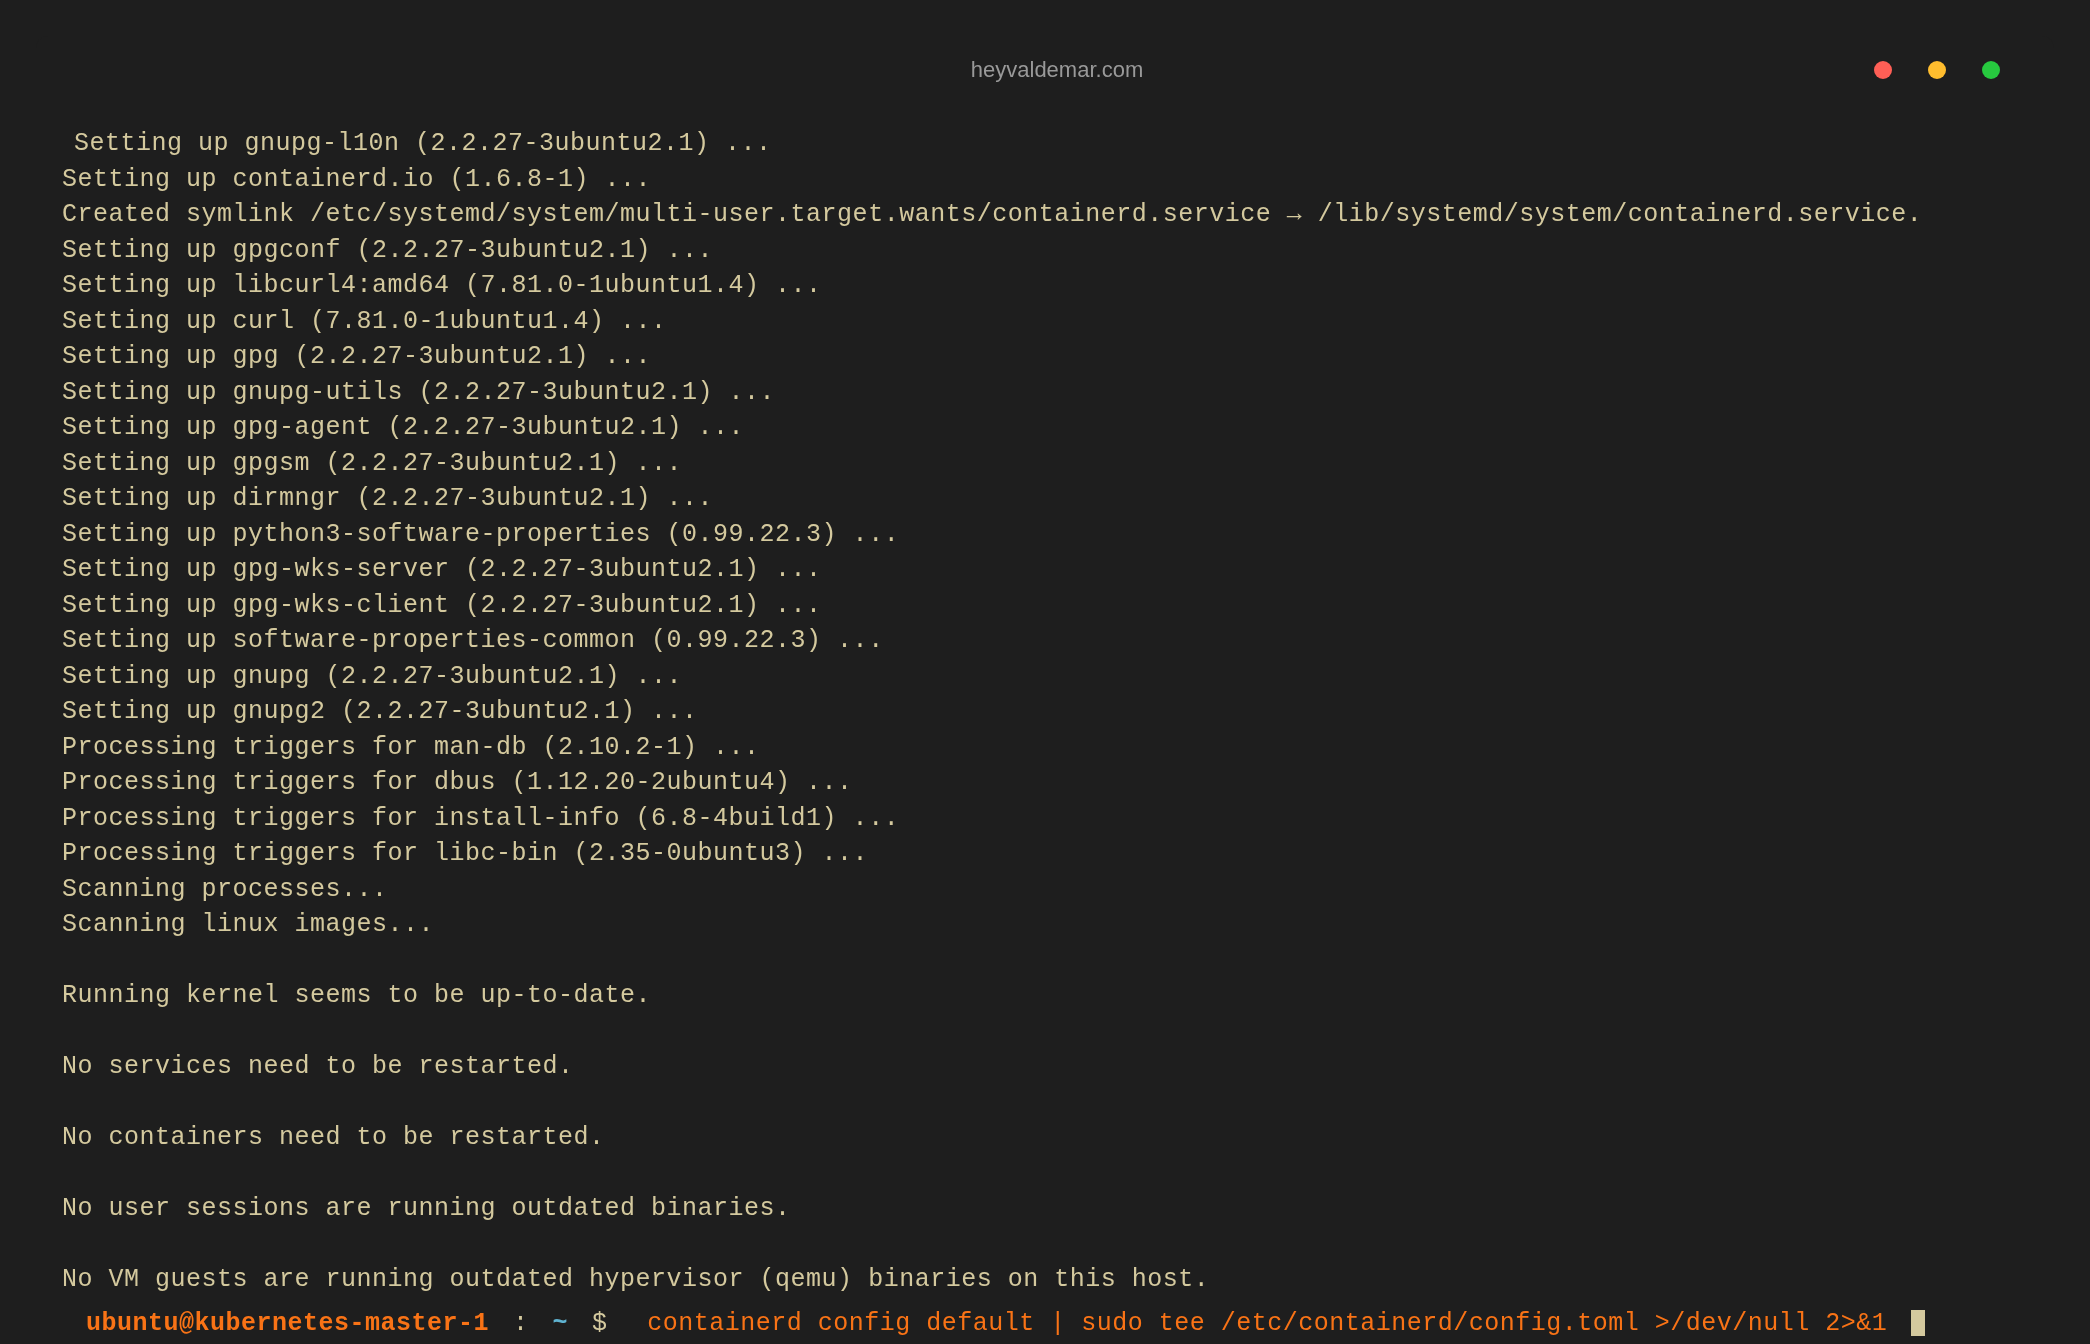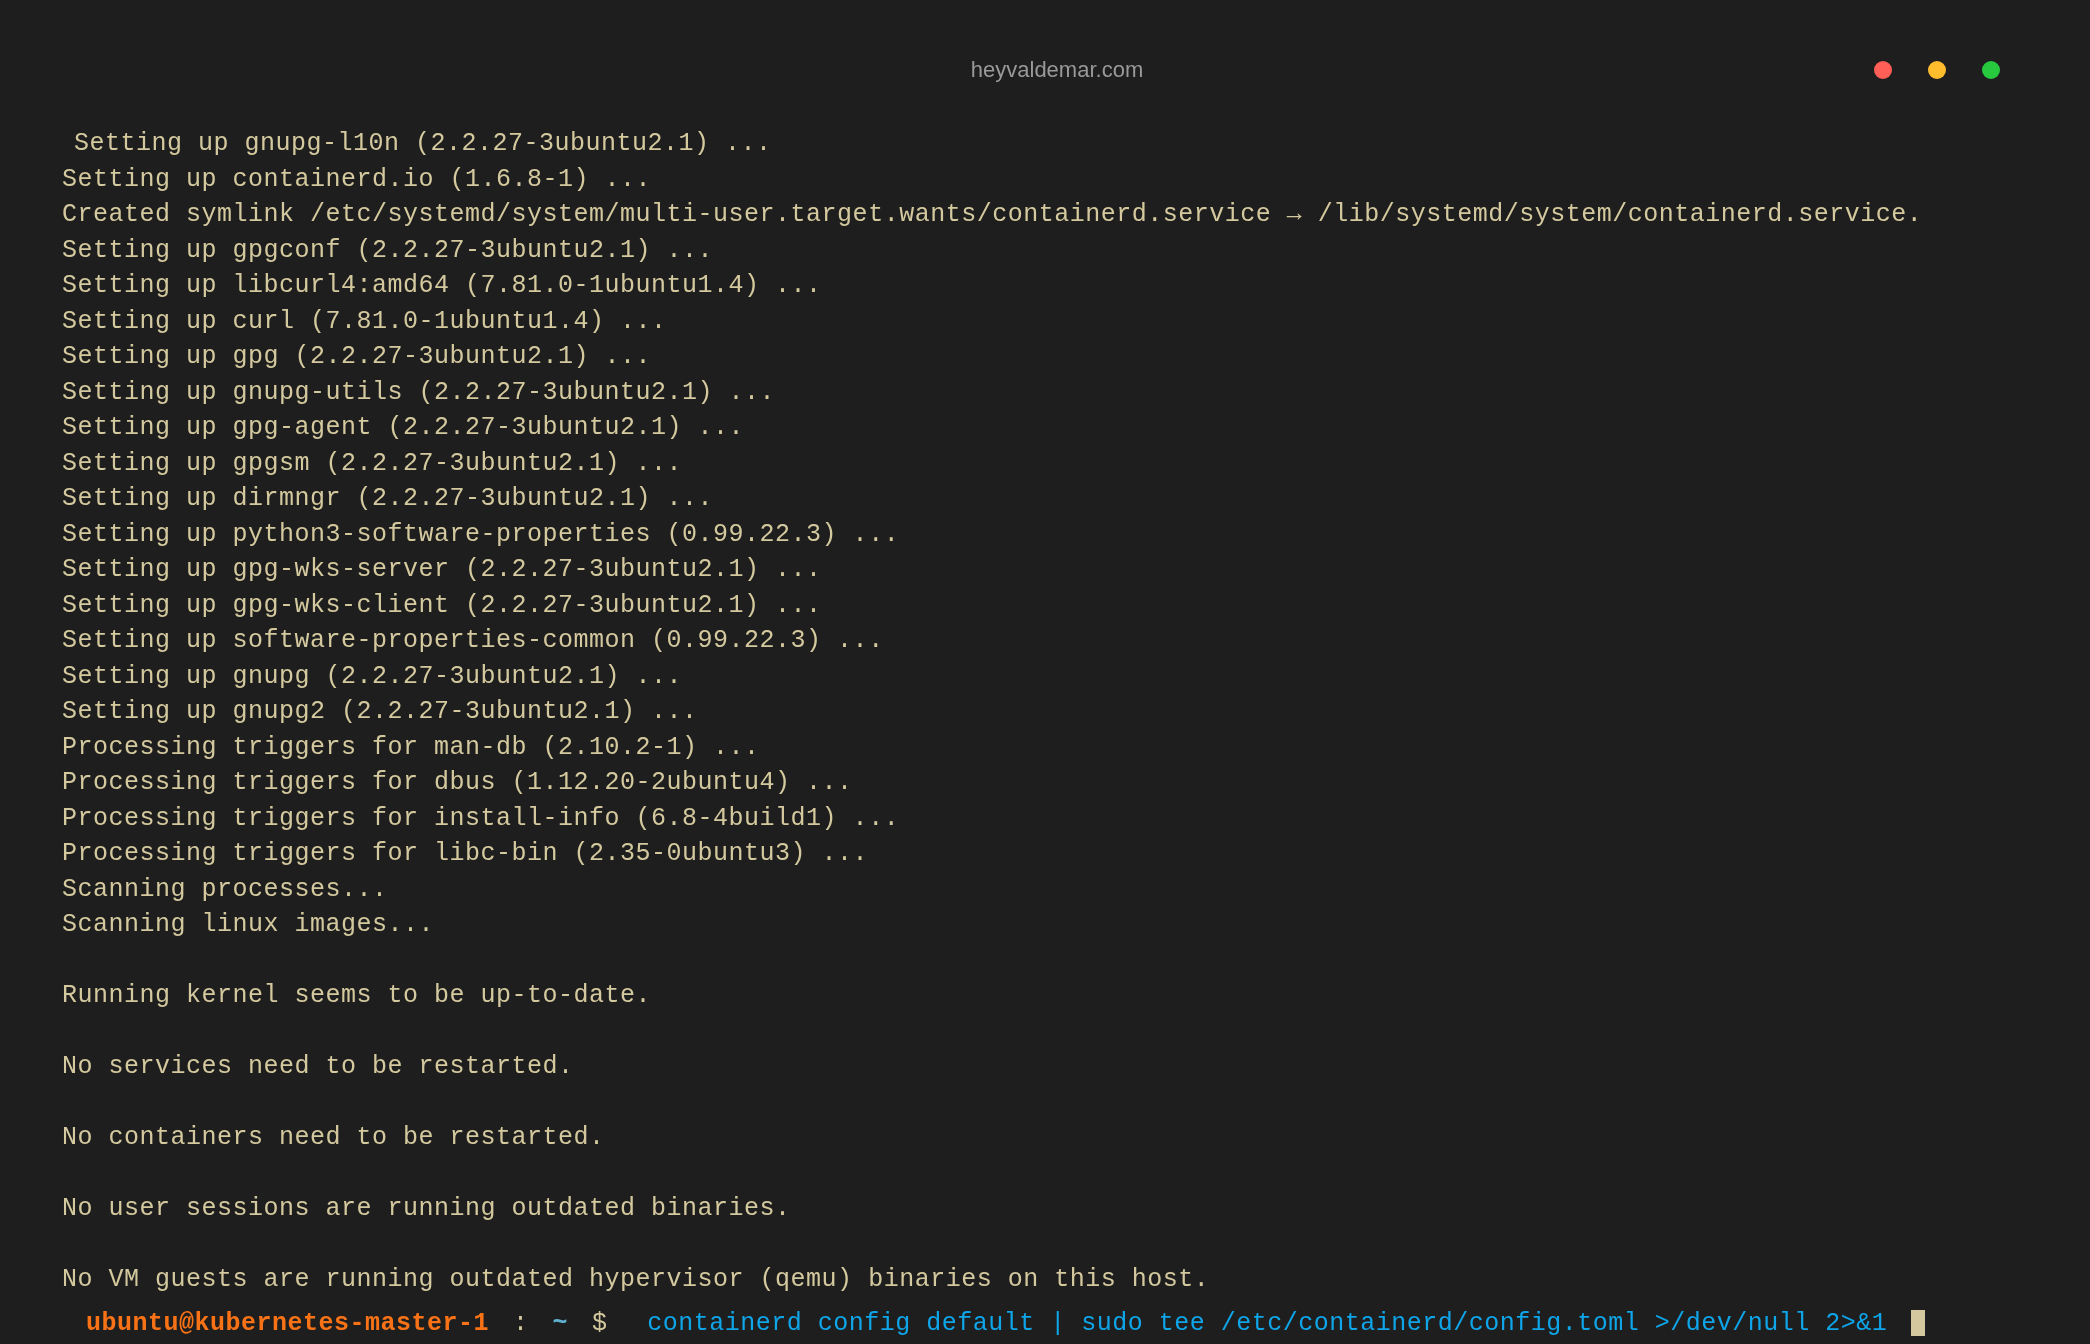--- a/index.html
+++ b/index.html
@@ -84,21 +84,21 @@
       color: #d4c99e;
     }
     .prompt-path {
       color: #5fb3d1;
       font-weight: bold;
     }
     .prompt-dollar {
       color: #d4c99e;
     }
     .command-text {
-      color: #0ea5e9;
+      color: #f97316;
     }
     .cursor {
       display: inline-block;
       width: 14px;
       height: 26px;
       background: #d4c99e;
       vertical-align: text-bottom;
       margin-bottom: 2px;
     }
   </style>

